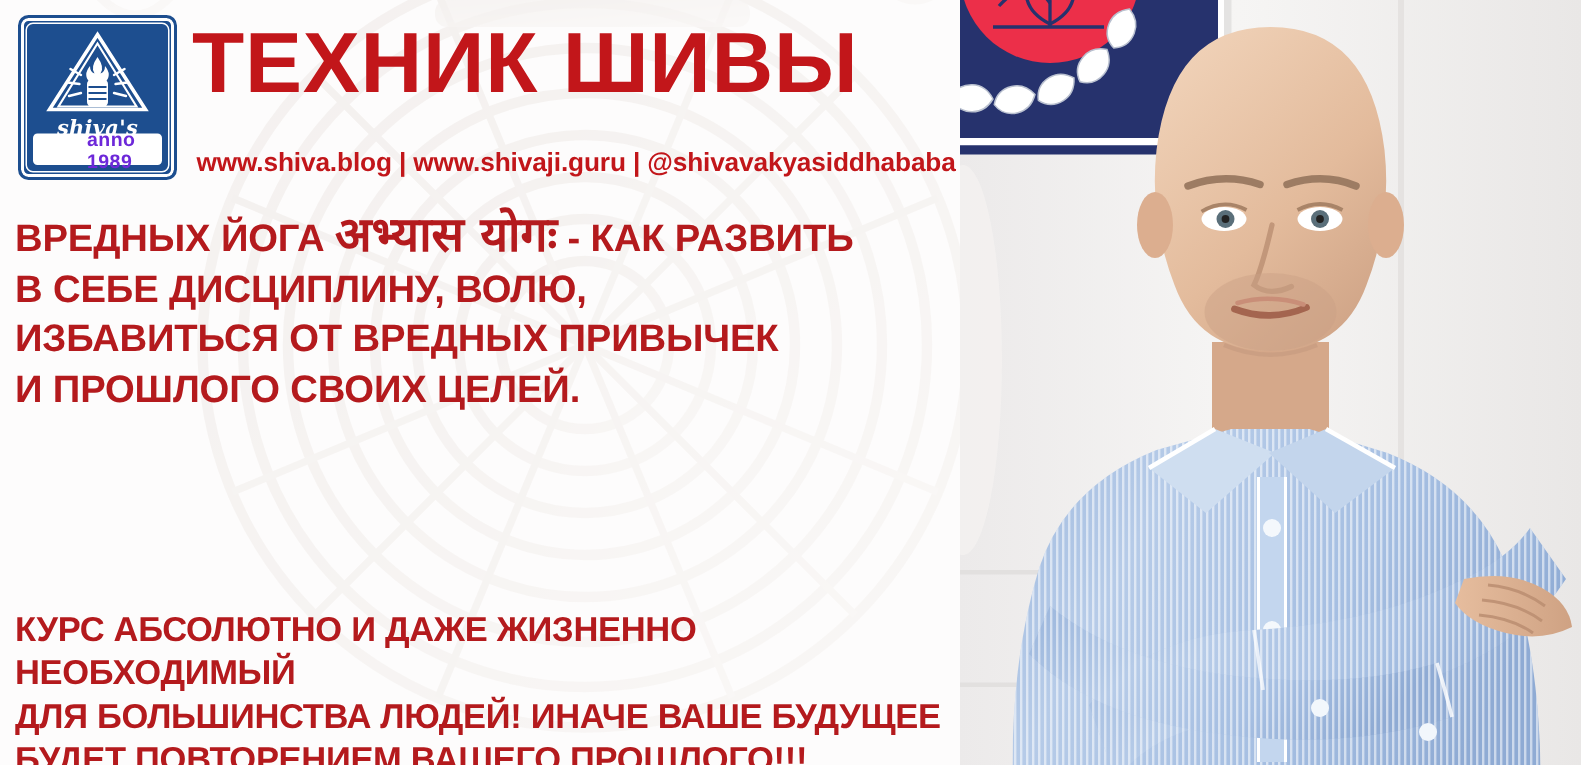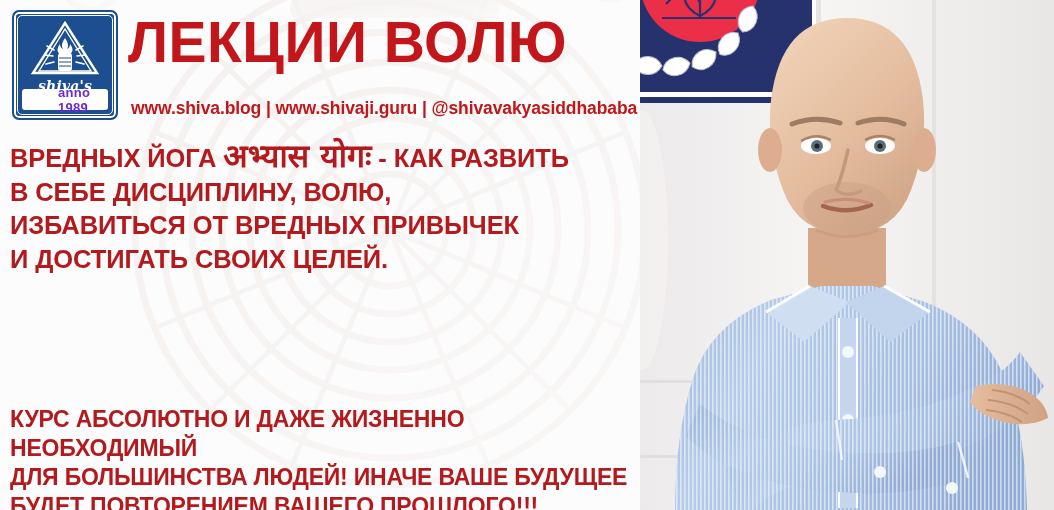--- a/index.html
+++ b/index.html
@@ -216,28 +216,28 @@
               <line x1="46" y1="42" x2="54" y2="44"></line>
             </g>
           </svg>
           <div class="logo-script">shiva's centre</div>
           <div class="logo-year-bar">
             <span class="logo-year">anno 1989</span>
           </div>
         </div>
       </div>
 
-      <div class="title">ЛЕКЦИИ ВОЛЮ</div>
+      <div class="title">ТЕХНИК ШИВЫ</div>
       <div class="links">www.shiva.blog | www.shivaji.guru | @shivavakyasiddhababa</div>
     </div>
 
     <div class="para para-1"><span>ВРЕДНЫХ ЙОГА </span><span class="dev">अभ्यास योगः</span><span> - КАК РАЗВИТЬ
 В СЕБЕ ДИСЦИПЛИНУ, ВОЛЮ,
 ИЗБАВИТЬСЯ ОТ ВРЕДНЫХ ПРИВЫЧЕК
-И ДОСТИГАТЬ СВОИХ ЦЕЛЕЙ.</span></div>
+И ПРОШЛОГО СВОИХ ЦЕЛЕЙ.</span></div>
 
 
     <div class="para para-3">КУРС АБСОЛЮТНО И ДАЖЕ ЖИЗНЕННО НЕОБХОДИМЫЙ
 ДЛЯ БОЛЬШИНСТВА ЛЮДЕЙ! ИНАЧЕ ВАШЕ БУДУЩЕЕ
 БУДЕТ ПОВТОРЕНИЕМ ВАШЕГО ПРОШЛОГО!!!</div>
   </div>
 
   <div class="photo">
     <svg width="414" height="510" viewBox="0 0 414 510" xmlns="http://www.w3.org/2000/svg">
       <defs>

